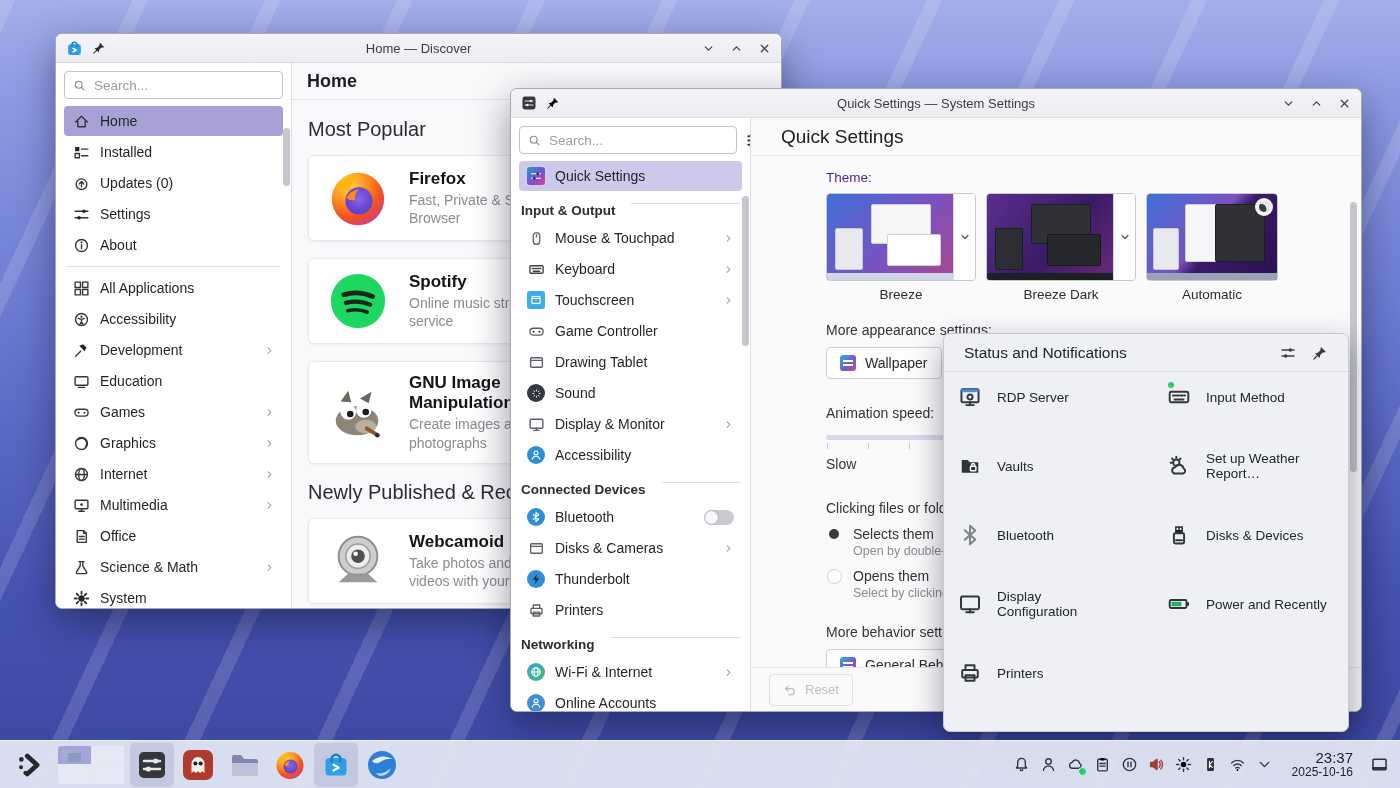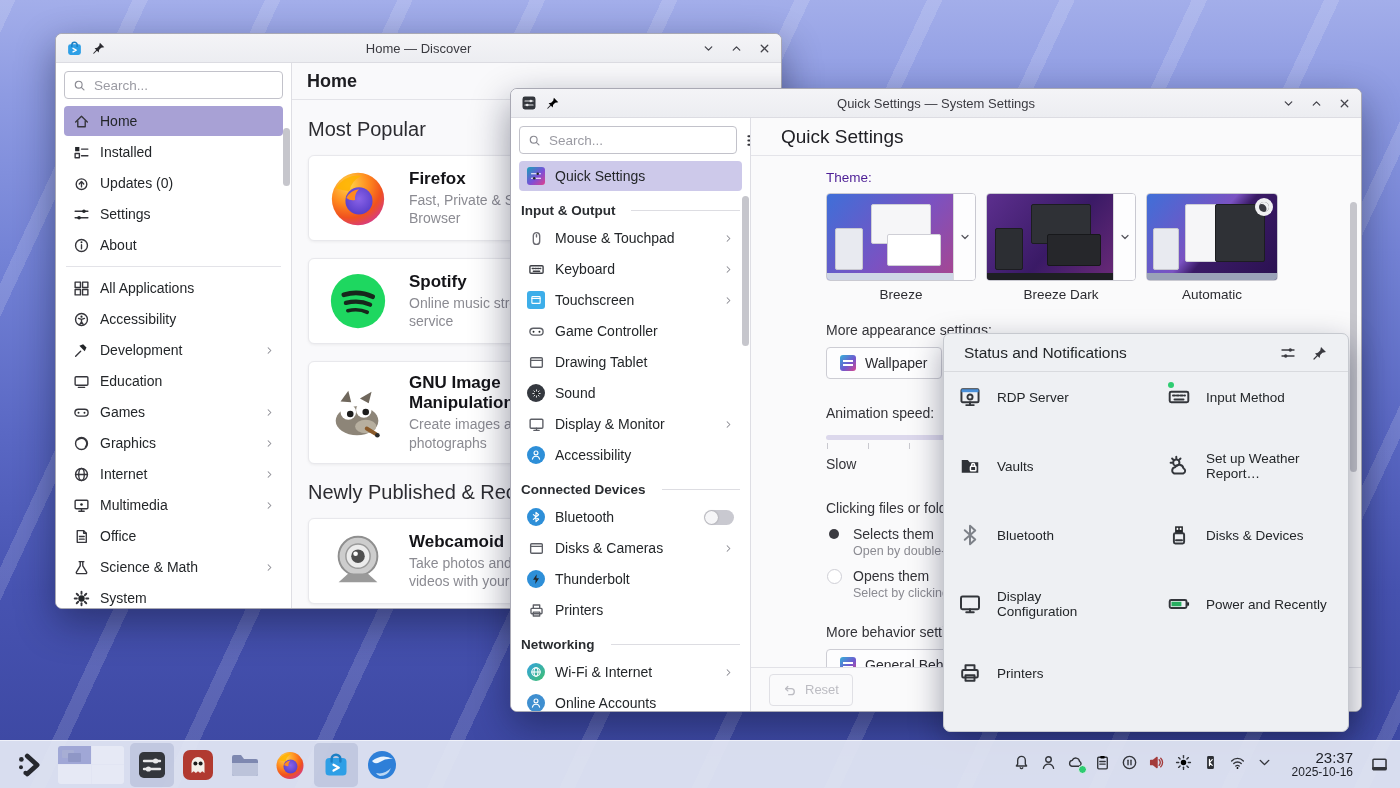--- a/index.html
+++ b/index.html
@@ -35,21 +35,21 @@
   .nav{margin-top:7px;display:flex;flex-direction:column;gap:1px;}
   .nav-item{height:30px;border-radius:4px;display:flex;align-items:center;gap:10px;padding:0 8px;
     font-size:14px;color:#232629;}
   .nav-item .gly{width:18px;height:18px;}
   .nav-item .gly svg{width:17px;height:17px;stroke:#35353b;stroke-width:1.3;fill:none;}
   .nav-item.sel-strong{background:#a8a1d5;}
   .nav-item.sel-light{background:#cdc9ea;}
   .nav-chevron{margin-left:auto;}
   .nav-chevron svg{width:11px;height:11px;stroke:#8a8a92;stroke-width:1.5;fill:none;}
   .nav-divider{height:1px;background:#e3e3e8;margin:5px 2px;}
-  .section-h{display:flex;align-items:center;gap:16px;margin:11px 2px 4px 2px;}
+  .section-h{display:flex;gap:16px;margin:11px 2px 4px 2px;}
   .section-h span{font-size:13.5px;font-weight:bold;color:#2a2d31;white-space:nowrap;}
   .section-h i{flex:1;height:1px;background:#dddde2;}
   .tile{width:18px;height:18px;border-radius:3px;display:inline-flex;align-items:center;justify-content:center;}
   .tile svg{width:12px;height:12px;stroke:#fff;stroke-width:1.5;fill:none;}
   .toggle{margin-left:auto;width:30px;height:15px;border-radius:8px;background:#c9c9d0;position:relative;}
   .toggle::after{content:"";position:absolute;left:1px;top:1px;width:13px;height:13px;border-radius:50%;background:#f6f6f8;box-shadow:0 0 2px rgba(0,0,0,.3);}
   .vthumb{position:absolute;width:7px;border-radius:4px;background:#c6c6cc;}
 
   
   #discover{left:55px;top:33px;width:725px;height:574px;z-index:10;}
@@ -130,21 +130,21 @@
   .slot{width:44px;height:44px;border-radius:5px;display:flex;align-items:center;justify-content:center;}
   .slot.active{background:rgba(175,183,212,0.55);}
   .slot svg{width:32px;height:32px;}
   .launcher svg{width:30px;height:30px;}
   .pager{width:66px;height:38px;margin:0 4px;border-radius:3px;overflow:hidden;
     display:grid;grid-template-columns:1fr 1fr;grid-template-rows:1fr 1fr;gap:1px;background:rgba(255,255,255,.25);}
   .pager i{background:rgba(255,255,255,.16);position:relative;}
   .pager i.on{background:rgba(124,134,198,.65);}
   .pager i.on::before{content:"";position:absolute;left:4px;top:4px;width:12px;height:8px;background:#a7aed4;border-radius:1px;}
   .pager i.on::after{content:"";position:absolute;left:10px;top:7px;width:13px;height:9px;background:#8f97c6;border-radius:1px;}
-  .tray{margin-left:auto;display:flex;gap:3px;}
+  .tray{margin-left:auto;display:flex;align-items:center;gap:3px;}
   .tray-ic{width:24px;height:26px;display:flex;align-items:center;justify-content:center;position:relative;}
   .tray-ic svg{width:17px;height:17px;stroke:#32343a;stroke-width:1.3;fill:none;}
   .tray-ic .cdot{position:absolute;right:1px;bottom:2px;width:7px;height:7px;border-radius:50%;background:#2ecc71;border:1px solid #e8ecf5;}
   .clock{text-align:right;margin:0 10px 0 12px;line-height:1.1;color:#1d1f26;}
   .clock .t{font-size:15px;}
   .clock .d{font-size:12px;}
   .showdesk{width:26px;height:30px;display:flex;align-items:center;justify-content:center;}
   .showdesk svg{width:19px;height:19px;stroke:#32343a;stroke-width:1.3;fill:none;}
 </style>
 </head>

